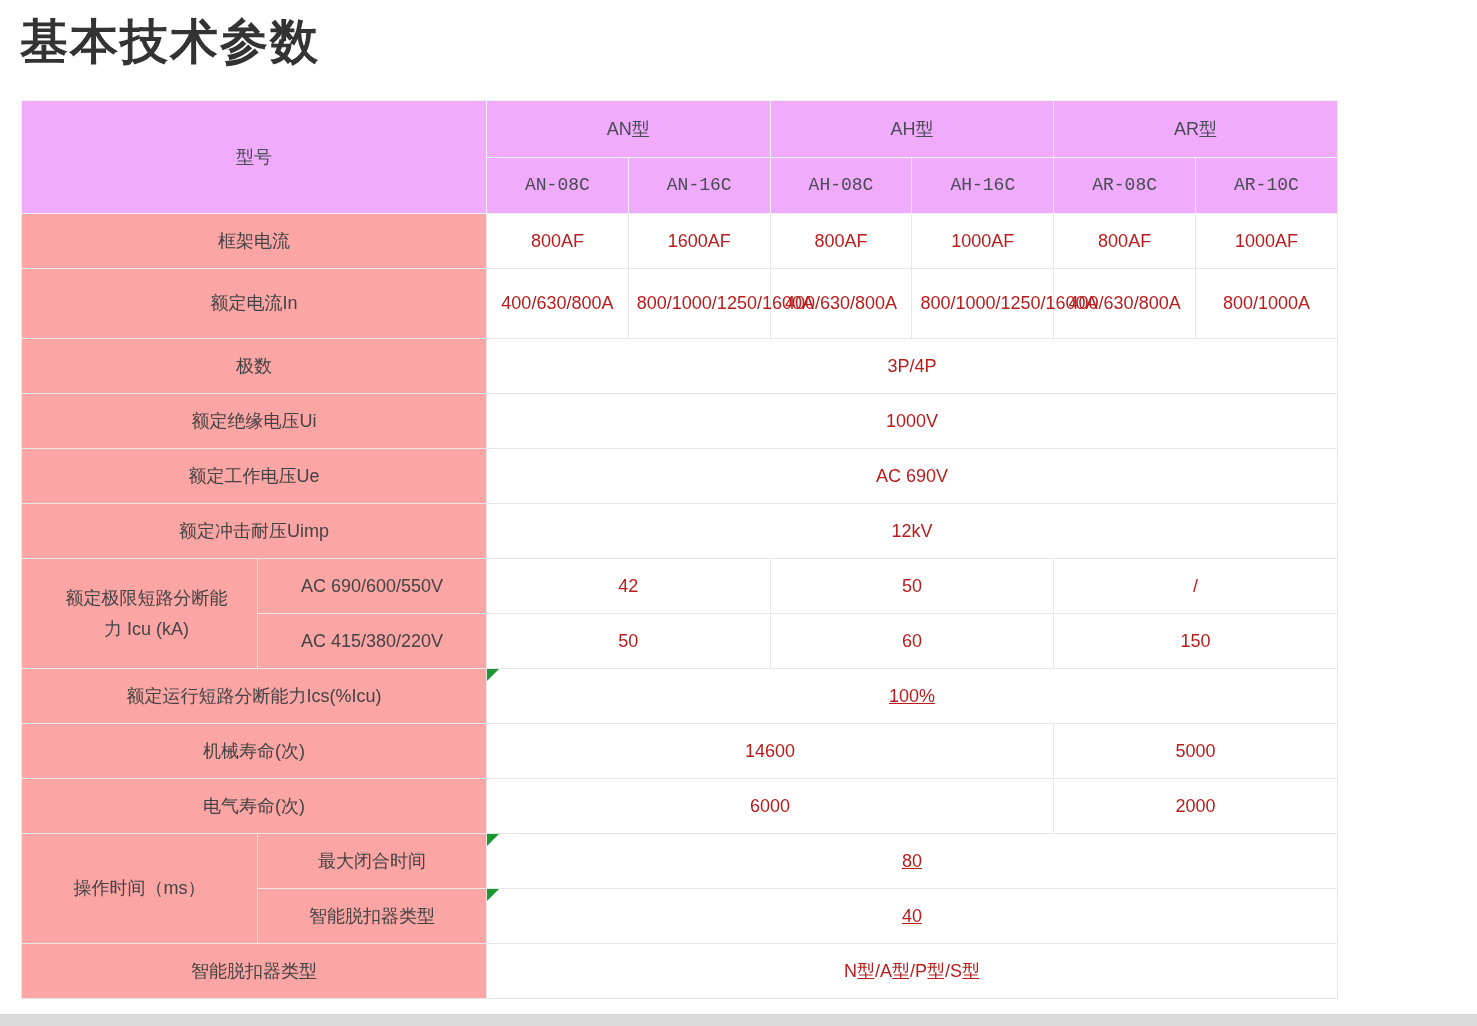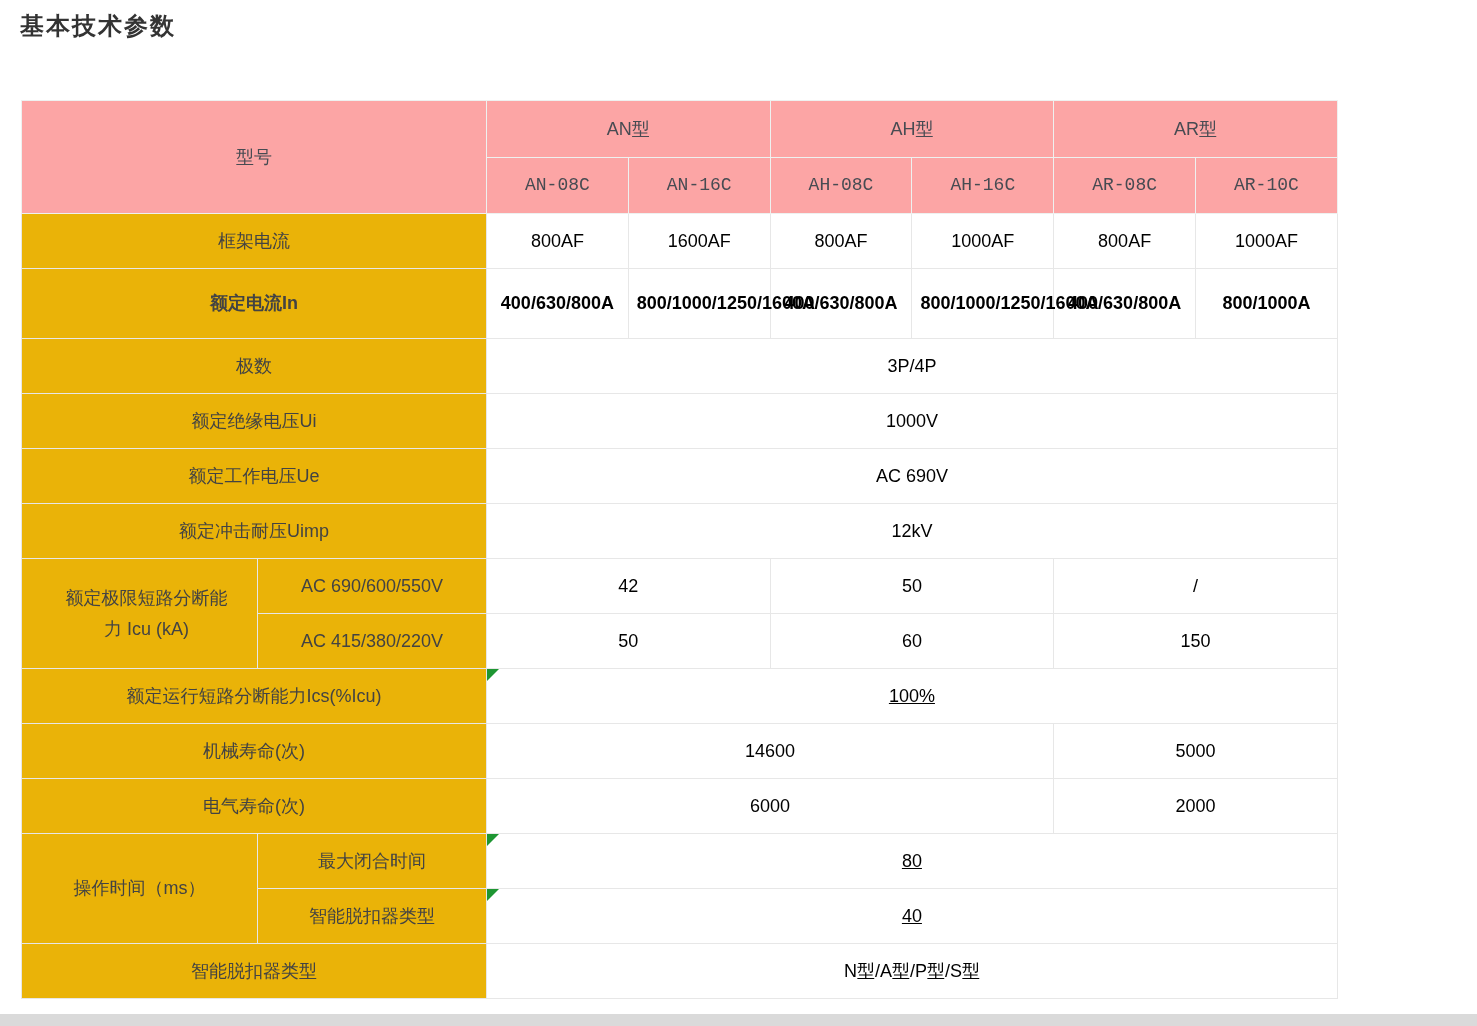--- a/index.html
+++ b/index.html
@@ -10,21 +10,21 @@
   body {
     width: 1477px;
     height: 1026px;
     position: relative;
     overflow: hidden;
   }
   .page-title {
     position: absolute;
     left: 20px;
     top: 10px;
-    font-size: 24px;
+    font-size: 48px;
     font-weight: 600;
     letter-spacing: 2px;
     color: #333333;
   }
   table.spec-table {
     position: absolute;
     left: 21px;
     top: 100px;
     width: 1316px;
     border-collapse: collapse;
@@ -35,37 +35,37 @@
   .spec-table col.c-label-b { width: 229px; }
   .spec-table col.c-data   { width: 141.8px; }
   .spec-table th, .spec-table td {
     border: 1px solid #e7e7e7;
     text-align: center;
     vertical-align: middle;
     line-height: 1.7;
     padding: 4px 8px;
   }
   .spec-table th {
-    background: #fca5a5;
+    background: #f0abfc;
     border-color: #eef1f0;
     color: #474b52;
     font-weight: normal;
   }
   .spec-table td.lbl {
-    background: #eab308;
+    background: #fca5a5;
     color: #434343;
   }
   .spec-table td.val {
     background: #ffffff;
-    color: #000000;
+    color: #b91c1c;
   }
   tr.r-head1 { height: 57px; }
   tr.r-head2 { height: 56px; font-family: Liberation Mono, monospace; }
   tr.r-std   { height: 55px; }
-  tr.r-tall  { height: 70px; font-weight: bold; }
+  tr.r-tall  { height: 70px; }
   .wrap-narrow {
     display: inline-block;
     max-width: 178px;
     margin-left: 14px;
   }
   td.rel { position: relative; text-decoration: underline; }
   .flag {
     position: absolute;
     top: 0;
     left: 0;

